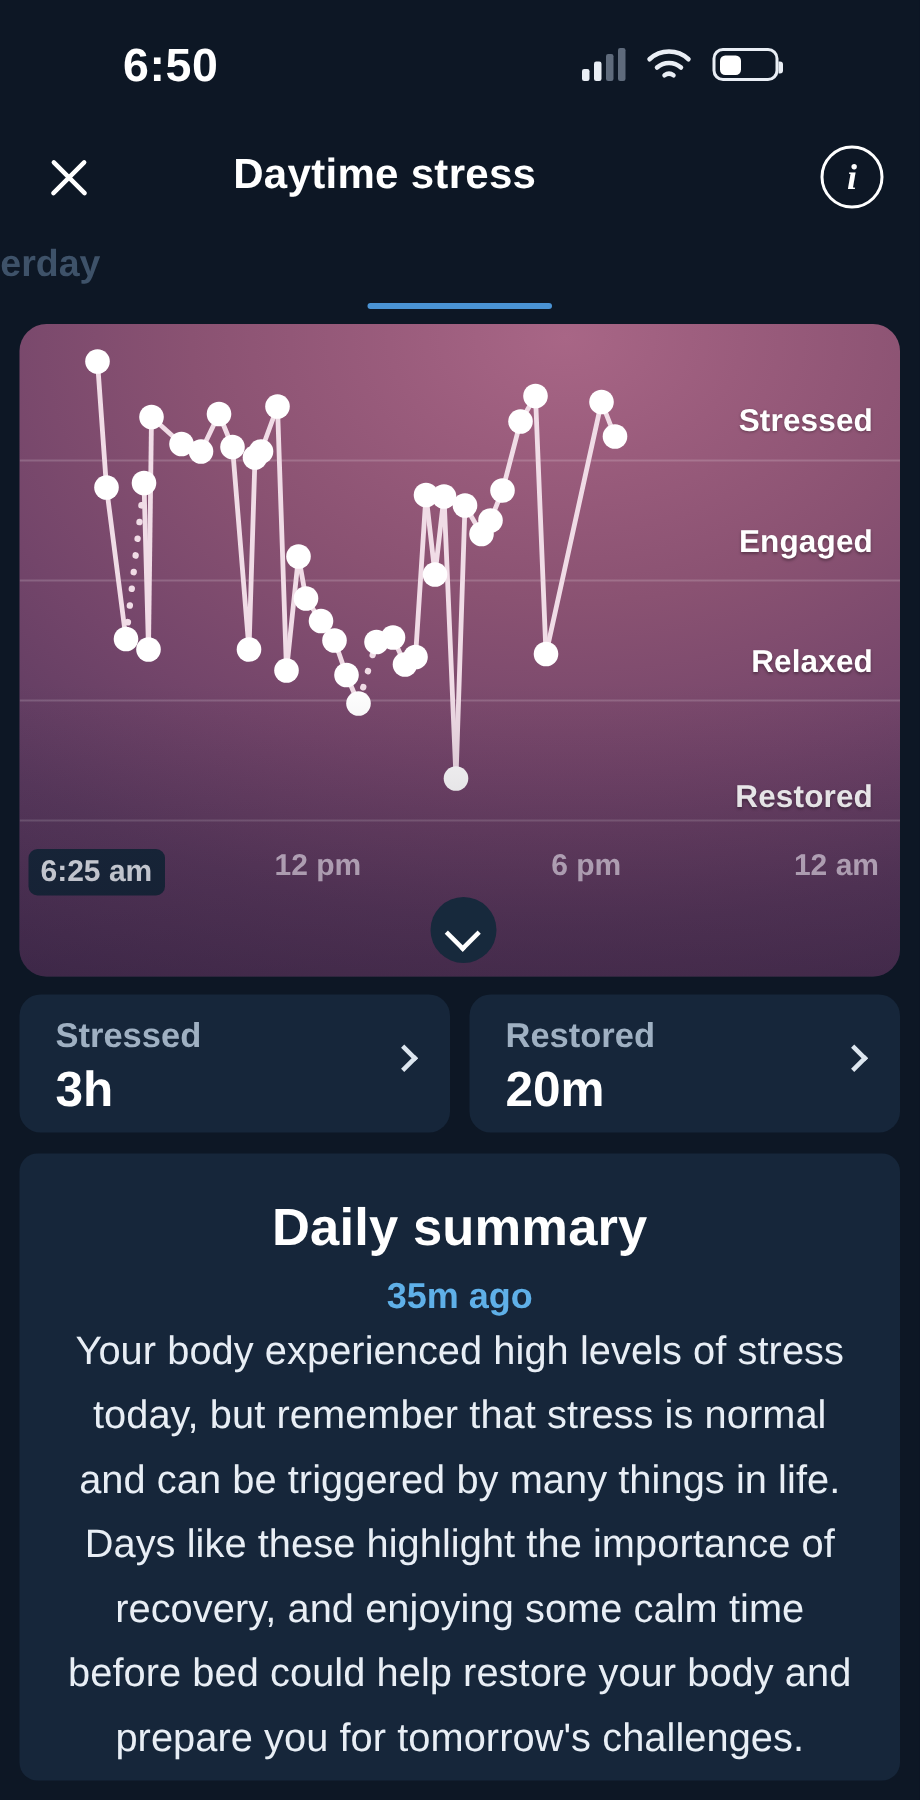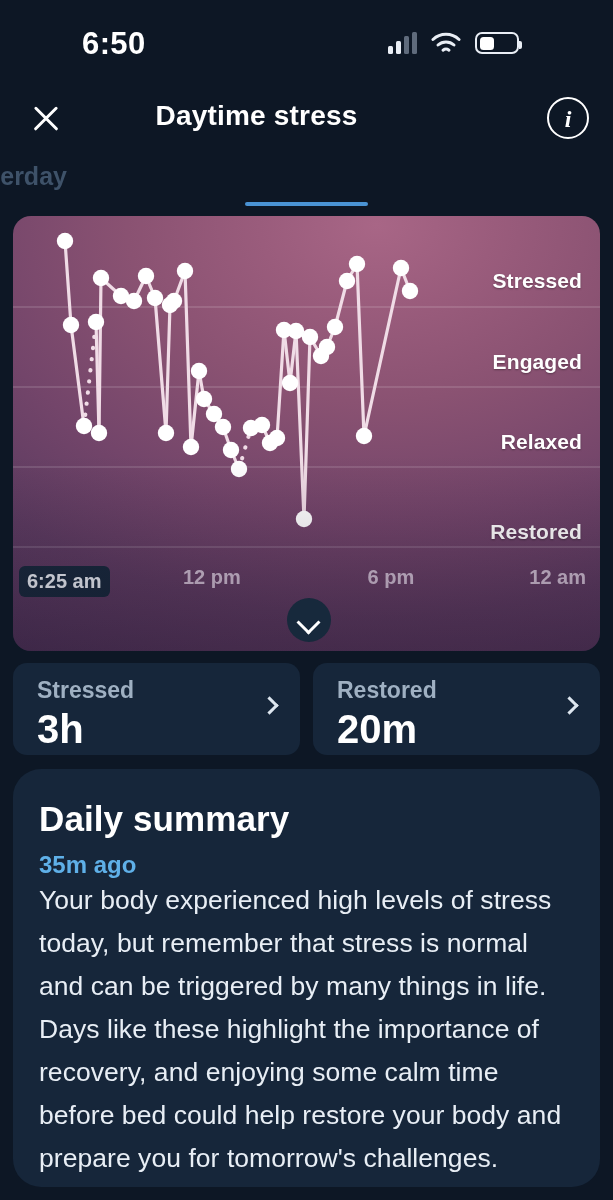--- a/index.html
+++ b/index.html
@@ -97,28 +97,28 @@
   }
 
   
   .stat{
     position:absolute; top:663px; height:92px; width:287px;
     background:#16263a; border-radius:14px; cursor:pointer;
   }
   .stat.left{ left:13px; }
   .stat.right{ left:313px; }
   .stat-label{ position:absolute; left:24px; top:14px; color:#9fb0c2; font-size:23px; font-weight:700; }
-  .stat-value{ position:absolute; left:24px; top:44px; color:#ffffff; font-size:40px; font-weight:700; }
+  .stat-value{ position:absolute; left:24px; top:44px; color:#ffffff; font-size:33px; font-weight:700; }
   .stat-chev{ position:absolute; right:24px; top:36px; width:13px; height:13px;
     border-right:3.2px solid #dde6ef; border-top:3.2px solid #dde6ef; transform:rotate(45deg); }
 
   
   .summary{
     position:absolute; left:13px; top:769px; width:587px; height:418px;
-    background:#16263a; border-radius:28px; padding:30px 26px 0 26px;
+    background:#16263a; border-radius:12px; padding:30px 26px 0 26px;text-align:center;
   }
   .sum-title{ color:#ffffff; font-size:35px; font-weight:700; letter-spacing:.1px; }
   .sum-ago{ color:#5fb0e8; font-size:24px; font-weight:700; margin-top:12px; }
   .sum-body{ color:#e8eef5; font-size:26.5px; line-height:43px; margin-top:0; letter-spacing:.05px; }
 </style>
 </head>
 <body>
 
 <div class="phone">
 

